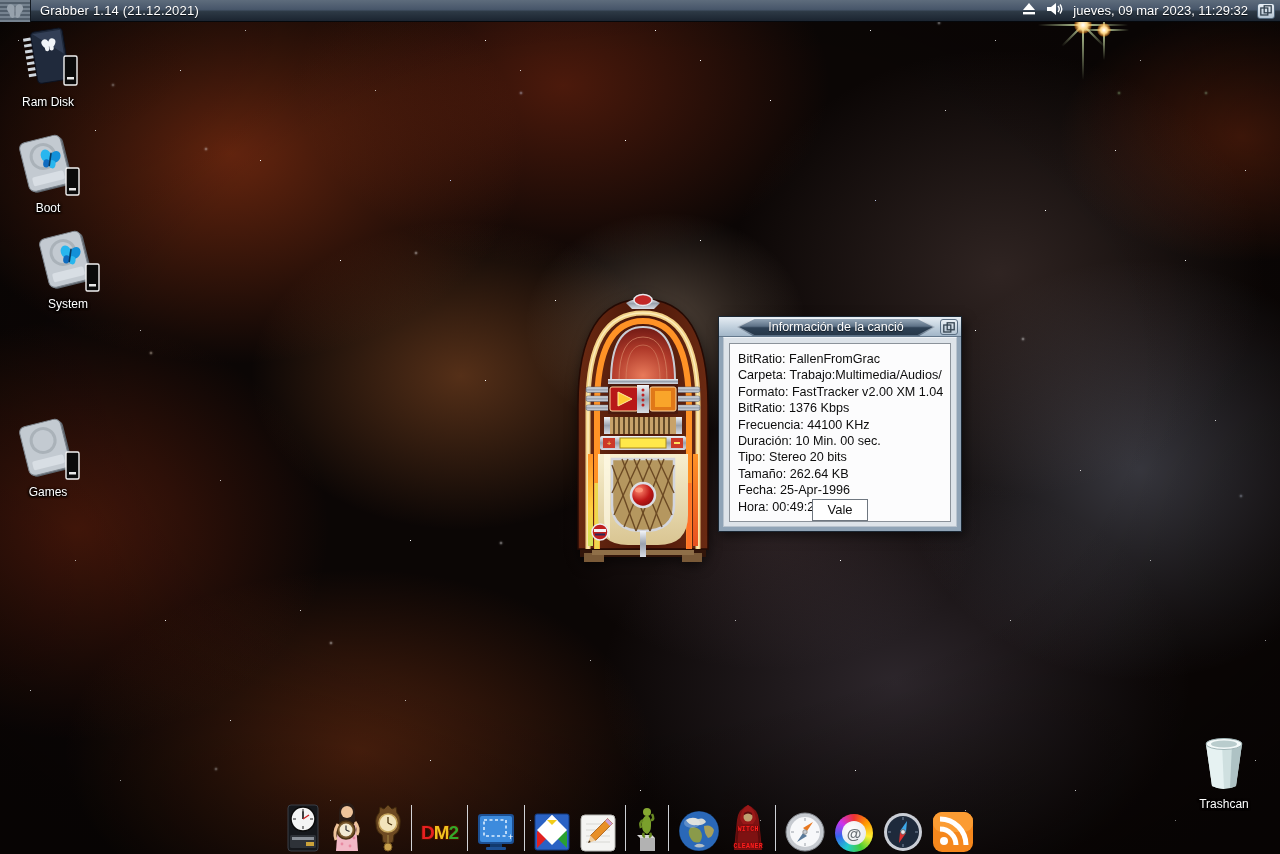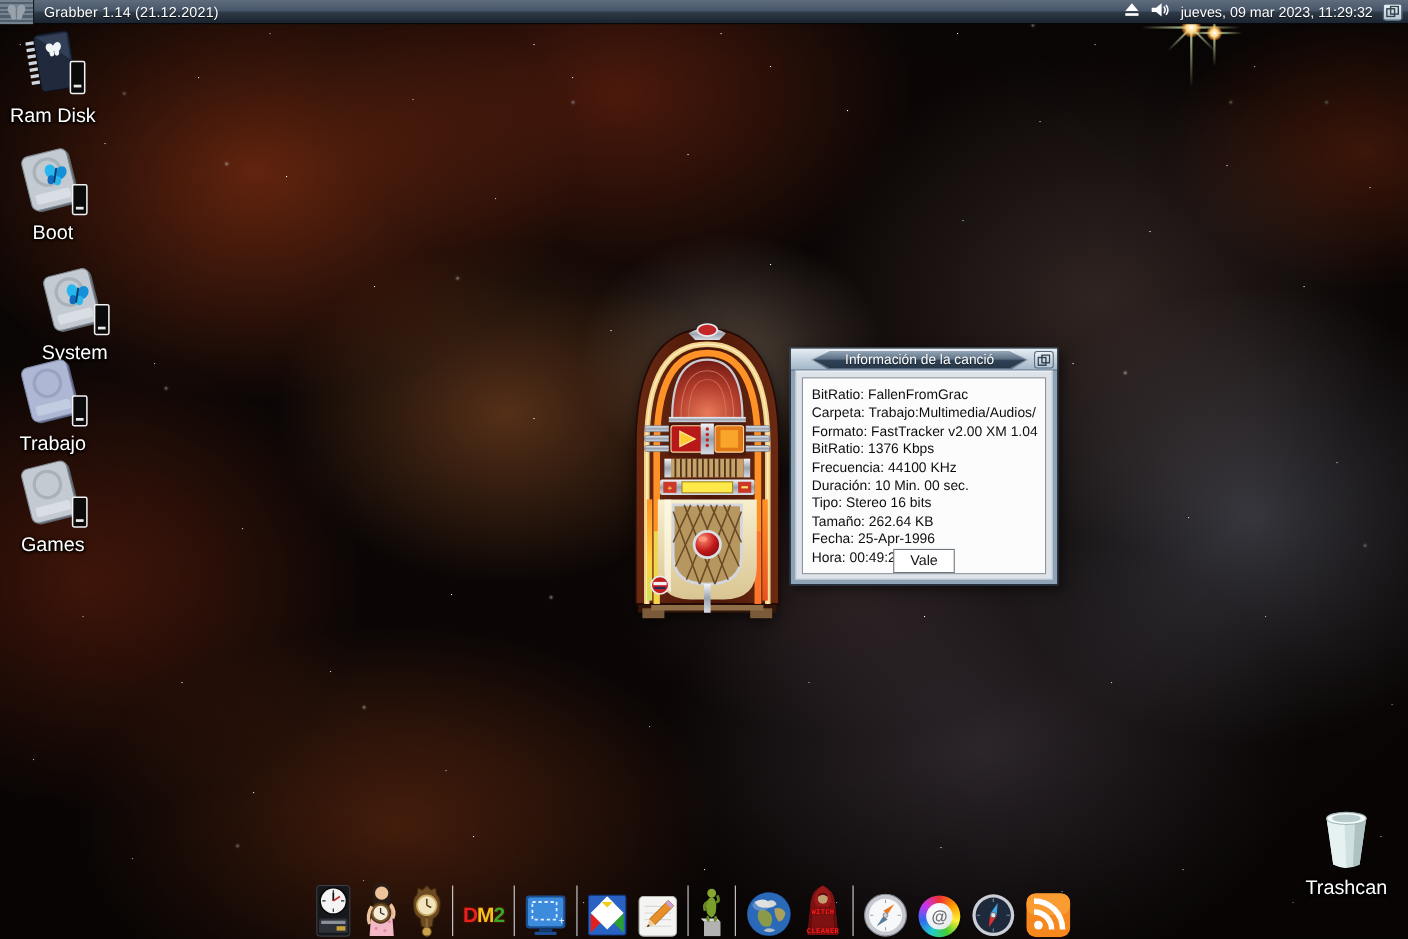--- a/index.html
+++ b/index.html
@@ -60,21 +60,21 @@
     background:repeating-linear-gradient(180deg, #75828f 0 2px, #525f6c 2px 4px); border-right:1px solid #141b23; }
   .mb-title { margin-left:9px; text-shadow:0 1px 1px rgba(0,0,0,.7); letter-spacing:.2px; }
   .mb-right { margin-left:auto; display:flex; align-items:center; gap:9px; padding-right:5px; }
   .mb-clock { text-shadow:0 1px 1px rgba(0,0,0,.7); }
   .mb-depth { width:18px; height:16px; border-radius:3px; border:1px solid #53687c;
     background:linear-gradient(180deg,#e9eff5,#b5c5d3); display:flex; align-items:center; justify-content:center; }
 
   
   .desk-icon { position:absolute; width:96px; display:flex; flex-direction:column; align-items:center; cursor:pointer; }
   .desk-icon .art { height:62px; display:flex; align-items:flex-end; justify-content:center; }
-  .desk-label { margin-top:3px; color:#fff; font-size:18px;
+  .desk-label { margin-top:3px; color:#fff; font-size:12px;
     text-shadow:1px 1px 2px #000, -1px 1px 2px #000, 0 0 3px #000; white-space:nowrap; }
 
   
   .window { position:absolute; left:718px; top:316px; width:244px; height:216px; z-index:30;
     background:#8fa3b6; border:1px solid #1b2733; box-shadow:3px 4px 10px rgba(0,0,0,.5); }
   .titlebar { position:relative; height:20px;
     background:linear-gradient(180deg,#e6edf3 0%, #c6d4e0 45%, #a2b6c8 100%);
     border-bottom:1px solid #64788c; }
   .title-pill-outer { position:absolute; left:18px; top:1px; width:198px; height:18px;
     clip-path:polygon(0 50%, 8% 0, 92% 0, 100% 50%, 92% 100%, 8% 100%);
@@ -224,21 +224,21 @@
           <ellipse cx="12.6" cy="12.5" rx="2.8" ry="3.6" fill="#28b6ee"></ellipse>
           <rect x="9.4" y="2.5" width="1.4" height="12" rx="0.7" fill="#083a60"></rect>
         </g>
         <rect x="56" y="34" width="13" height="27" rx="1.5" fill="#0a0a0a" stroke="#f2f2f2" stroke-width="1.4"></rect>
         <rect x="59" y="54" width="7" height="2.5" fill="#e8e8e8"></rect>
       </svg>
     </div>
     <div class="desk-label">Boot</div>
   </div>
 
-  <div class="desk-icon" style="left:0; top:245px;padding-left:40px;">
+  <div class="desk-icon" style="left:0; top:232px;padding-left:40px;">
     <div class="art">
       <svg width="76" height="64" viewBox="0 0 76 64">
         <g transform="rotate(-14 36 30)">
           <rect x="16" y="6" width="42" height="50" rx="6" fill="#5c646c"></rect>
           <rect x="14" y="4" width="42" height="50" rx="6" fill="#c3cad1" stroke="#7e868e" stroke-width="1"></rect>
           <circle cx="35" cy="22" r="12" fill="none" stroke="#aab2b9" stroke-width="3"></circle>
           <rect x="19" y="40" width="32" height="9" rx="2" fill="#d8dee4"></rect>
         </g>
         <g transform="translate(30,14) scale(1.15) rotate(8)">
           <ellipse cx="6" cy="6" rx="4.4" ry="5.6" transform="rotate(-28 6 6)" fill="#28b6ee"></ellipse>
@@ -247,35 +247,20 @@
           <ellipse cx="12.6" cy="12.5" rx="2.8" ry="3.6" fill="#28b6ee"></ellipse>
           <rect x="9.4" y="2.5" width="1.4" height="12" rx="0.7" fill="#083a60"></rect>
         </g>
         <rect x="56" y="34" width="13" height="27" rx="1.5" fill="#0a0a0a" stroke="#f2f2f2" stroke-width="1.4"></rect>
         <rect x="59" y="54" width="7" height="2.5" fill="#e8e8e8"></rect>
       </svg>
     </div>
     <div class="desk-label">System</div>
   </div>
 
-  <div class="desk-icon" style="left:0; top:328px;">
-    <div class="art">
-      <svg width="76" height="64" viewBox="0 0 76 64">
-        <g transform="rotate(-14 36 30)">
-          <rect x="16" y="6" width="42" height="50" rx="6" fill="#5a6480"></rect>
-          <rect x="14" y="4" width="42" height="50" rx="6" fill="#aeb8d4" stroke="#828ca8" stroke-width="1"></rect>
-          <circle cx="35" cy="22" r="12" fill="none" stroke="#9aa4c2" stroke-width="3"></circle>
-          <rect x="19" y="40" width="32" height="9" rx="2" fill="#c2cce0"></rect>
-        </g>
-        <rect x="56" y="34" width="13" height="27" rx="1.5" fill="#0a0a0a" stroke="#f2f2f2" stroke-width="1.4"></rect>
-        <rect x="59" y="54" width="7" height="2.5" fill="#e8e8e8"></rect>
-      </svg>
-    </div>
-    <div class="desk-label">Trabajo</div>
-  </div>
 
   <div class="desk-icon" style="left:0; top:420px;">
     <div class="art">
       <svg width="76" height="64" viewBox="0 0 76 64">
         <g transform="rotate(-14 36 30)">
           <rect x="16" y="6" width="42" height="50" rx="6" fill="#5c646c"></rect>
           <rect x="14" y="4" width="42" height="50" rx="6" fill="#c3cad1" stroke="#7e868e" stroke-width="1"></rect>
           <circle cx="35" cy="22" r="12" fill="none" stroke="#aab2b9" stroke-width="3"></circle>
           <rect x="19" y="40" width="32" height="9" rx="2" fill="#d8dee4"></rect>
         </g>
@@ -449,21 +434,21 @@
       </div>
     </div>
     <div class="win-body">
       <div class="info-box">
         <div class="info-line">BitRatio: FallenFromGrac</div>
         <div class="info-line">Carpeta: Trabajo:Multimedia/Audios/</div>
         <div class="info-line">Formato: FastTracker v2.00 XM 1.04</div>
         <div class="info-line">BitRatio: 1376 Kbps</div>
         <div class="info-line">Frecuencia: 44100 KHz</div>
         <div class="info-line">Duración: 10 Min. 00 sec.</div>
-        <div class="info-line">Tipo: Stereo 16 bits</div>
+        <div class="info-line">Tipo: Stereo 20 bits</div>
         <div class="info-line">Tamaño: 262.64 KB</div>
         <div class="info-line">Fecha: 25-Apr-1996</div>
         <div class="info-line">Hora: 00:49:20</div>
       </div>
       <div class="btn-row">
         <button class="vale-btn">Vale</button>
       </div>
     </div>
   </div>
 

